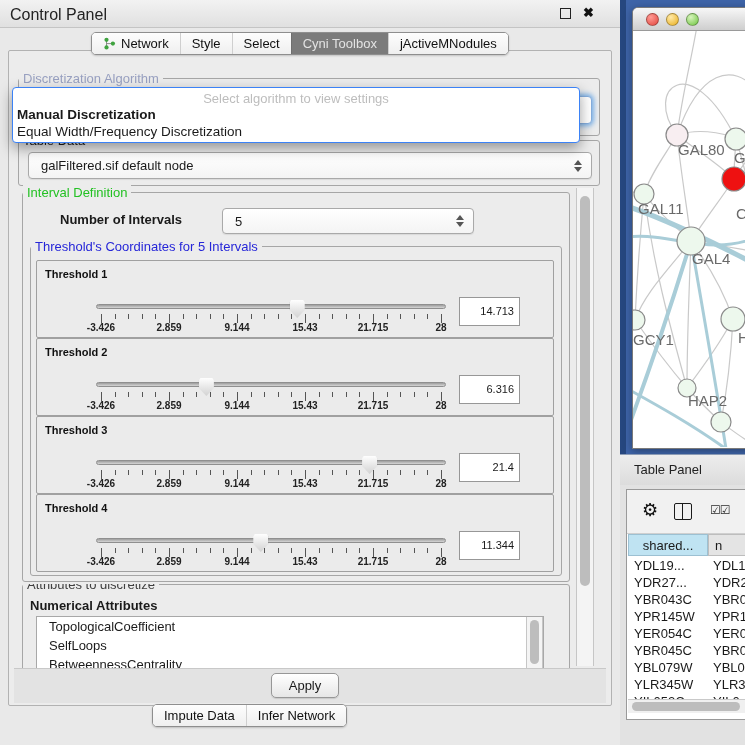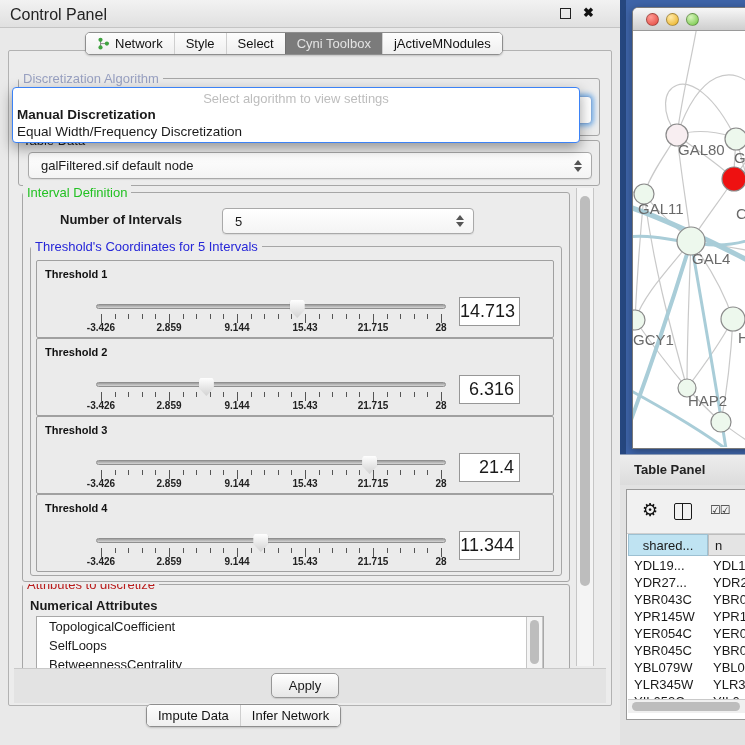--- a/index.html
+++ b/index.html
@@ -7,21 +7,21 @@
        font-family:"Liberation Sans",sans-serif;color:#1a1a1a;}
   .abs{position:absolute;}
   
   .titlebar{left:0;top:0;width:620px;height:27px;background:linear-gradient(#f2f2f2,#e0e0e0);
             border-bottom:1px solid #c4c4c4;}
   .titlebar .t{position:absolute;left:10px;top:6px;font-size:16px;color:#222;}
   .float-box{position:absolute;left:560px;top:8px;width:9px;height:9px;border:1.5px solid #222;background:transparent;}
   .close-x{position:absolute;left:583px;top:5px;font-size:13px;font-weight:bold;color:#111;}
   
   .segbar{display:flex;border:1px solid #8e8e8e;border-radius:5px;overflow:hidden;
-          background:#fbfbfb;box-shadow:0 1px 2px rgba(0,0,0,.18);z-index:5;}
+          background:#fbfbfb;box-shadow:0 1px 2px rgba(0,0,0,.18);z-index:5;margin-left:6px;}
   .seg{padding:3px 11px;font-size:13px;white-space:nowrap;display:flex;align-items:center;gap:5px;
        border-left:1px solid #cfcfcf;background:linear-gradient(#fdfdfd,#efefef);color:#111;}
   .seg:first-child{border-left:none;}
   .seg.sel{background:#7b7b7b;color:#e3e3e3;border-left:1px solid #6f6f6f;}
   
   .content-panel{left:8px;top:50px;width:602px;height:654px;background:#ececec;
                  border:1px solid #b2b2b2;border-radius:2px;}
   .group{border:1px solid #a6a6a6;border-radius:3px;}
   .gtitle{position:absolute;top:-8px;left:0;background:#ececec;padding:0 4px;font-size:13px;line-height:15px;}
   .combo{background:linear-gradient(#ffffff,#f4f4f4);border:1px solid #a9a9a9;border-radius:4px;
@@ -50,40 +50,40 @@
   .th-label{position:absolute;left:8px;top:7px;font-size:11px;font-weight:bold;color:#111;}
   .track{position:absolute;left:59px;top:43px;width:350px;height:5px;border-radius:3px;
          background:linear-gradient(#9d9d9d,#d6d6d6);border:1px solid #8f8f8f;box-sizing:border-box;}
   .thumb{position:absolute;top:39px;width:15px;height:18px;
          background:linear-gradient(#fefefe,#d2d2d2);
          clip-path:polygon(10% 0,90% 0,100% 14%,100% 55%,50% 100%,0 55%,0 14%);
          filter:drop-shadow(0 0 1px #777);}
   .tick{position:absolute;width:1px;background:#555;}
   .ticklab{position:absolute;top:61px;transform:translateX(-50%);font-size:10px;font-weight:bold;color:#222;white-space:nowrap;}
   .valbox{position:absolute;left:422px;top:36px;width:54px;height:27px;background:#fff;
-          border:1px solid #979797;font-size:18px;line-height:27px;text-align:right;padding-right:5px;box-sizing:content-box;}
+          border:1px solid #979797;font-size:11px;line-height:27px;text-align:right;padding-right:5px;box-sizing:content-box;}
   
   .listbox{background:#fff;border:1px solid #a8a8a8;}
   .listitem{font-size:13px;padding-left:12px;height:19px;line-height:19px;white-space:nowrap;}
   
   .apply-strip{left:14px;top:668px;width:592px;height:34px;background:#e3e3e3;border-top:1px solid #c8c8c8;}
   .btn{background:linear-gradient(#ffffff,#e6e6e6);border:1px solid #979797;border-radius:5px;
        font-size:13px;text-align:center;box-shadow:0 1px 1px rgba(0,0,0,.12);}
   
   .blue-bg{left:620px;top:0;width:125px;height:455px;background:#3e64a8;}
   .blue-edge{left:620px;top:0;width:6px;height:455px;background:#26477f;}
   .macwin{left:632px;top:7px;width:120px;height:440px;background:#fff;border:1px solid #7a7a7a;
           border-radius:6px 0 0 0;box-shadow:0 2px 8px rgba(0,0,0,.35);}
   .mactitle{position:absolute;left:0;top:0;right:0;height:22px;border-radius:5px 0 0 0;
             background:linear-gradient(#f7f7f7,#cecece);border-bottom:1px solid #9a9a9a;}
   .light{position:absolute;top:5px;width:13px;height:13px;border-radius:50%;border:0.5px solid rgba(0,0,0,.3);box-sizing:border-box;}
   .netcanvas{position:absolute;left:0;top:23px;width:120px;height:416px;overflow:hidden;}
   
   .tp-header{left:620px;top:454px;width:125px;height:30px;background:linear-gradient(#ededed,#dcdcdc);
-             border-top:1px solid #8b9bb5;border-bottom:1px solid #c2c2c2;font-weight:bold;}
+             border-top:1px solid #8b9bb5;border-bottom:1px solid #c2c2c2;}
   .tp-header .t{position:absolute;left:14px;top:7px;font-size:13px;color:#222;}
   .tp-bg{left:620px;top:485px;width:125px;height:260px;background:#e2e2e2;}
   .tablebox{left:626px;top:489px;width:130px;height:229px;background:#fff;border:1px solid #999;}
   .tb-toolbar{position:absolute;left:0;top:0;right:0;height:43px;background:#f1f1f1;border-bottom:1px solid #cfcfcf;}
   .gear{position:absolute;left:15px;top:11px;font-size:18px;color:#111;line-height:18px;}
   .colicon{position:absolute;left:47px;top:13px;width:16px;height:15px;border:1.6px solid #1a1a1a;border-radius:2px;}
   .colicon:after{content:"";position:absolute;left:6.5px;top:0;bottom:0;width:1.6px;background:#1a1a1a;}
   .checks{position:absolute;left:83px;top:13px;font-size:12px;letter-spacing:-1px;color:#2a2a2a;}
   .hcell{position:absolute;top:44px;height:22px;font-size:13px;line-height:22px;box-sizing:border-box;}
   .trow{position:absolute;left:0;right:0;height:17px;font-size:13px;line-height:17px;white-space:nowrap;}
@@ -317,21 +317,21 @@
       <div class="ticklab" style="left: 404px;">28</div>
       <div class="valbox">11.344</div>
     </div>
   </div>
 
 <div class="abs vtrack" style="left:576px;top:188px;width:16px;height:478px;">
   <div class="vthumb" style="position:absolute;left:2.5px;top:8px;width:10px;height:390px;"></div>
 </div>
 
 <div class="abs group" style="left:22px;top:584px;width:546px;height:120px;clip-path:inset(0 0 38px 0);">
-  <span class="gtitle" style="color:#b91c1c;">Attributes to discretize</span>
+  <span class="gtitle" style="color:#404040;">Attributes to discretize</span>
 </div>
 <div class="abs" style="left:30px;top:598px;font-size:13px;font-weight:bold;">Numerical Attributes</div>
 <div class="abs listbox" style="left:36px;top:616px;width:506px;height:52px;overflow:hidden;">
   <div id="attr-items">
       <div class="listitem">TopologicalCoefficient</div>
       <div class="listitem">SelfLoops</div>
       <div class="listitem">BetweennessCentrality</div>
     </div>
   <div class="vtrack" style="position:absolute;right:0;top:0;width:15px;height:52px;">
     <div class="vthumb" style="position:absolute;left:2.5px;top:3px;width:9px;height:44px;"></div>

